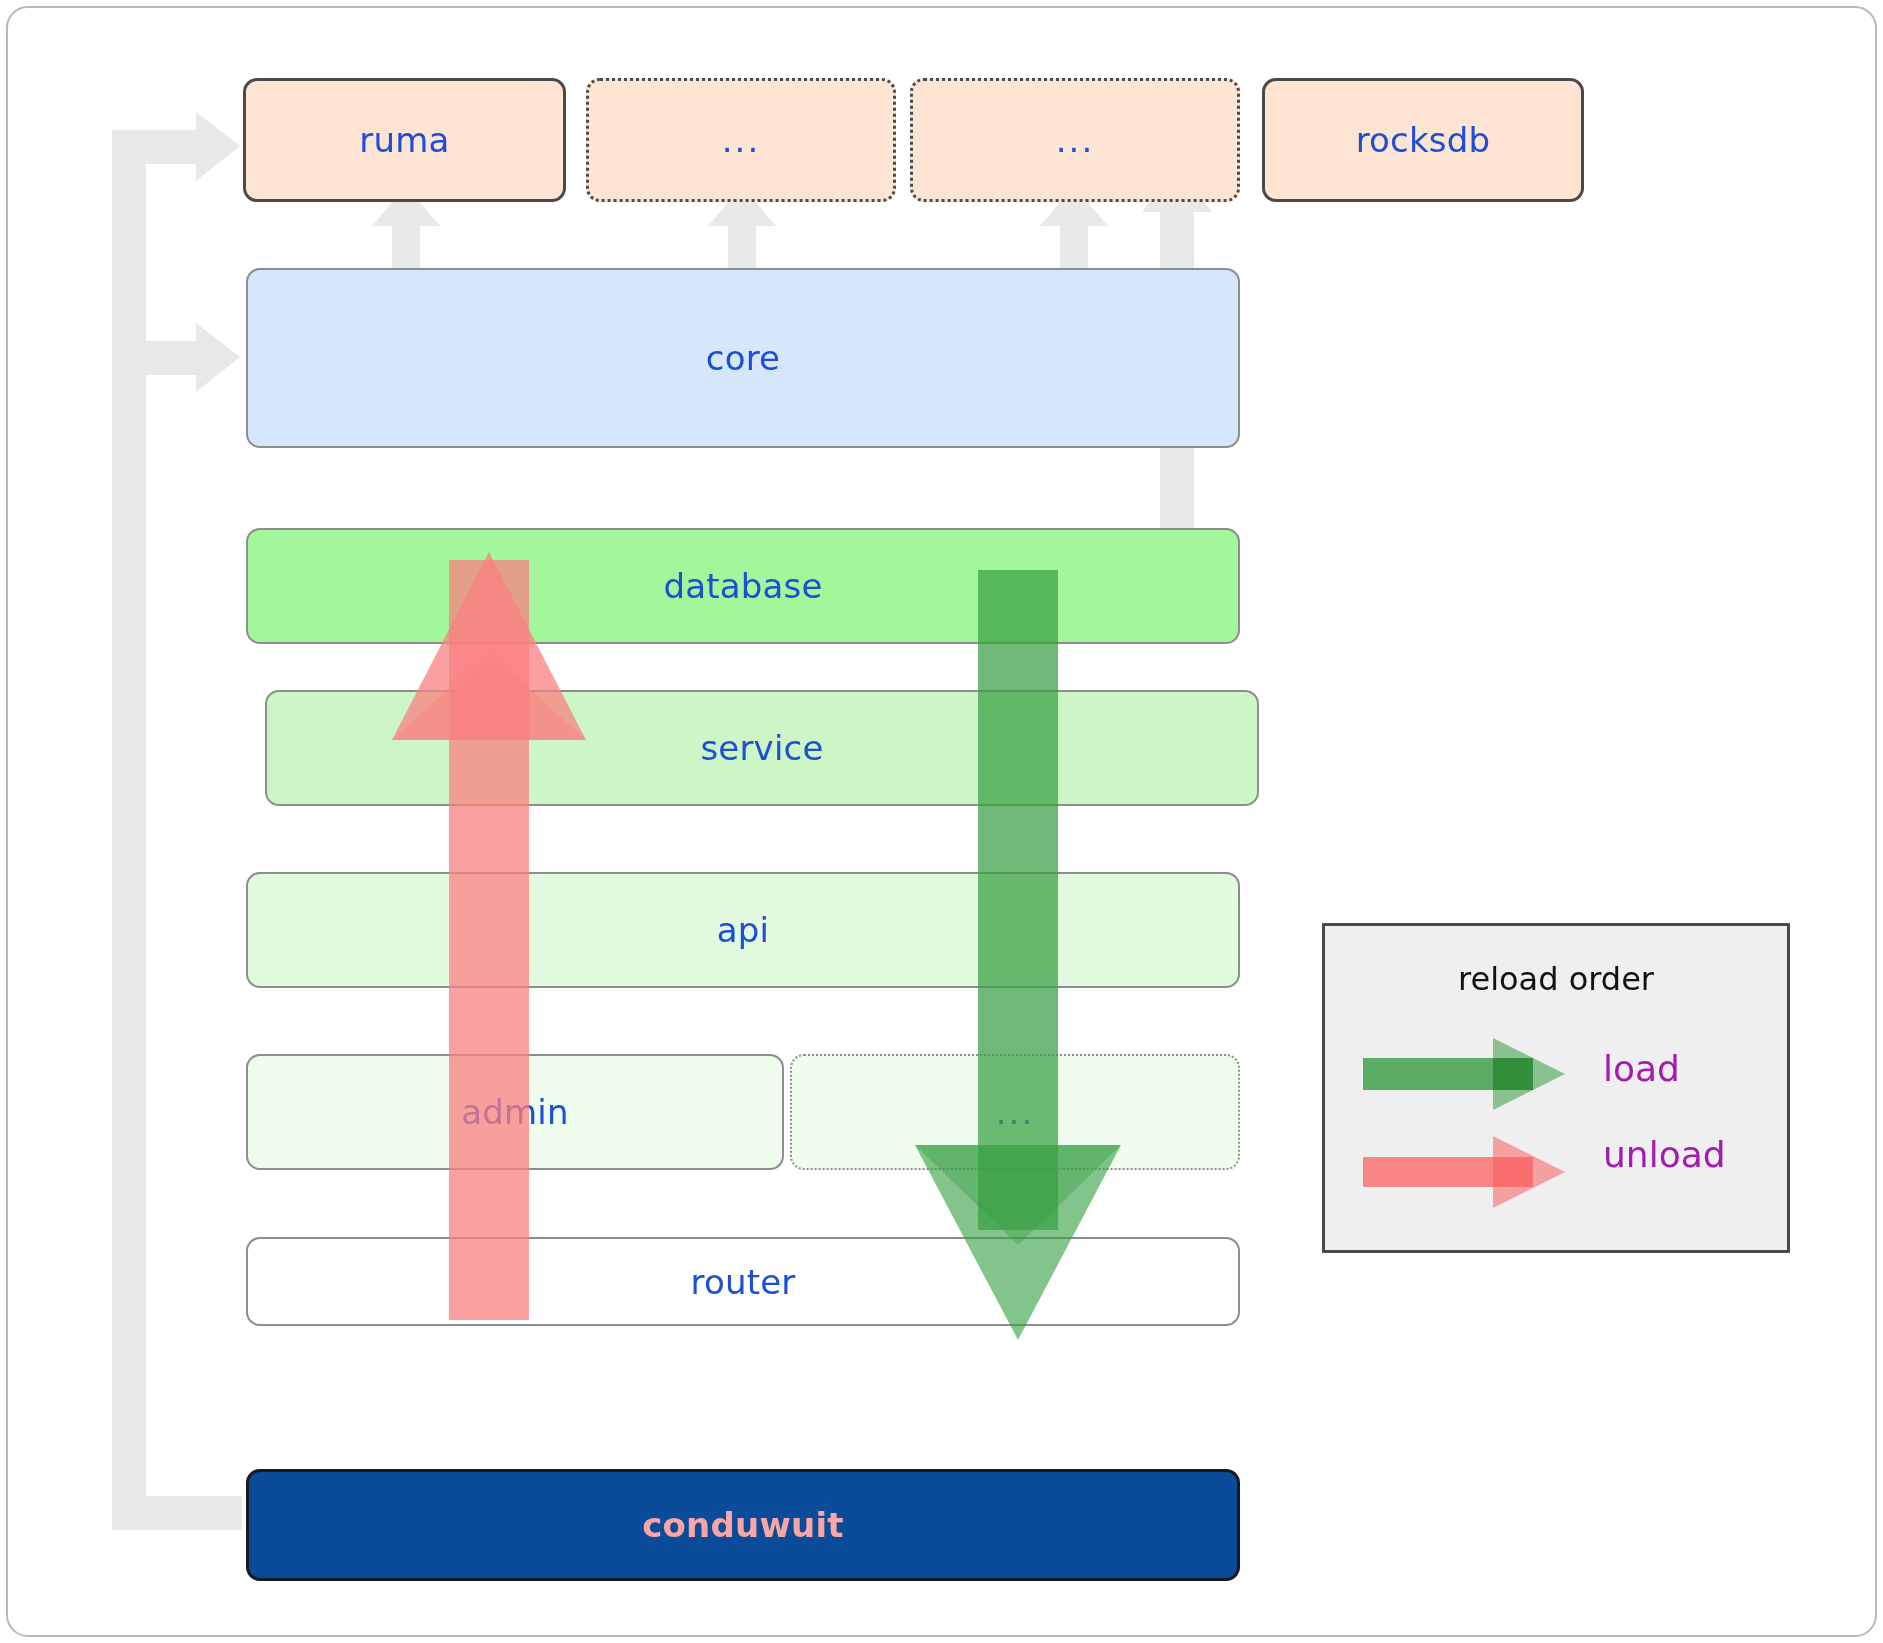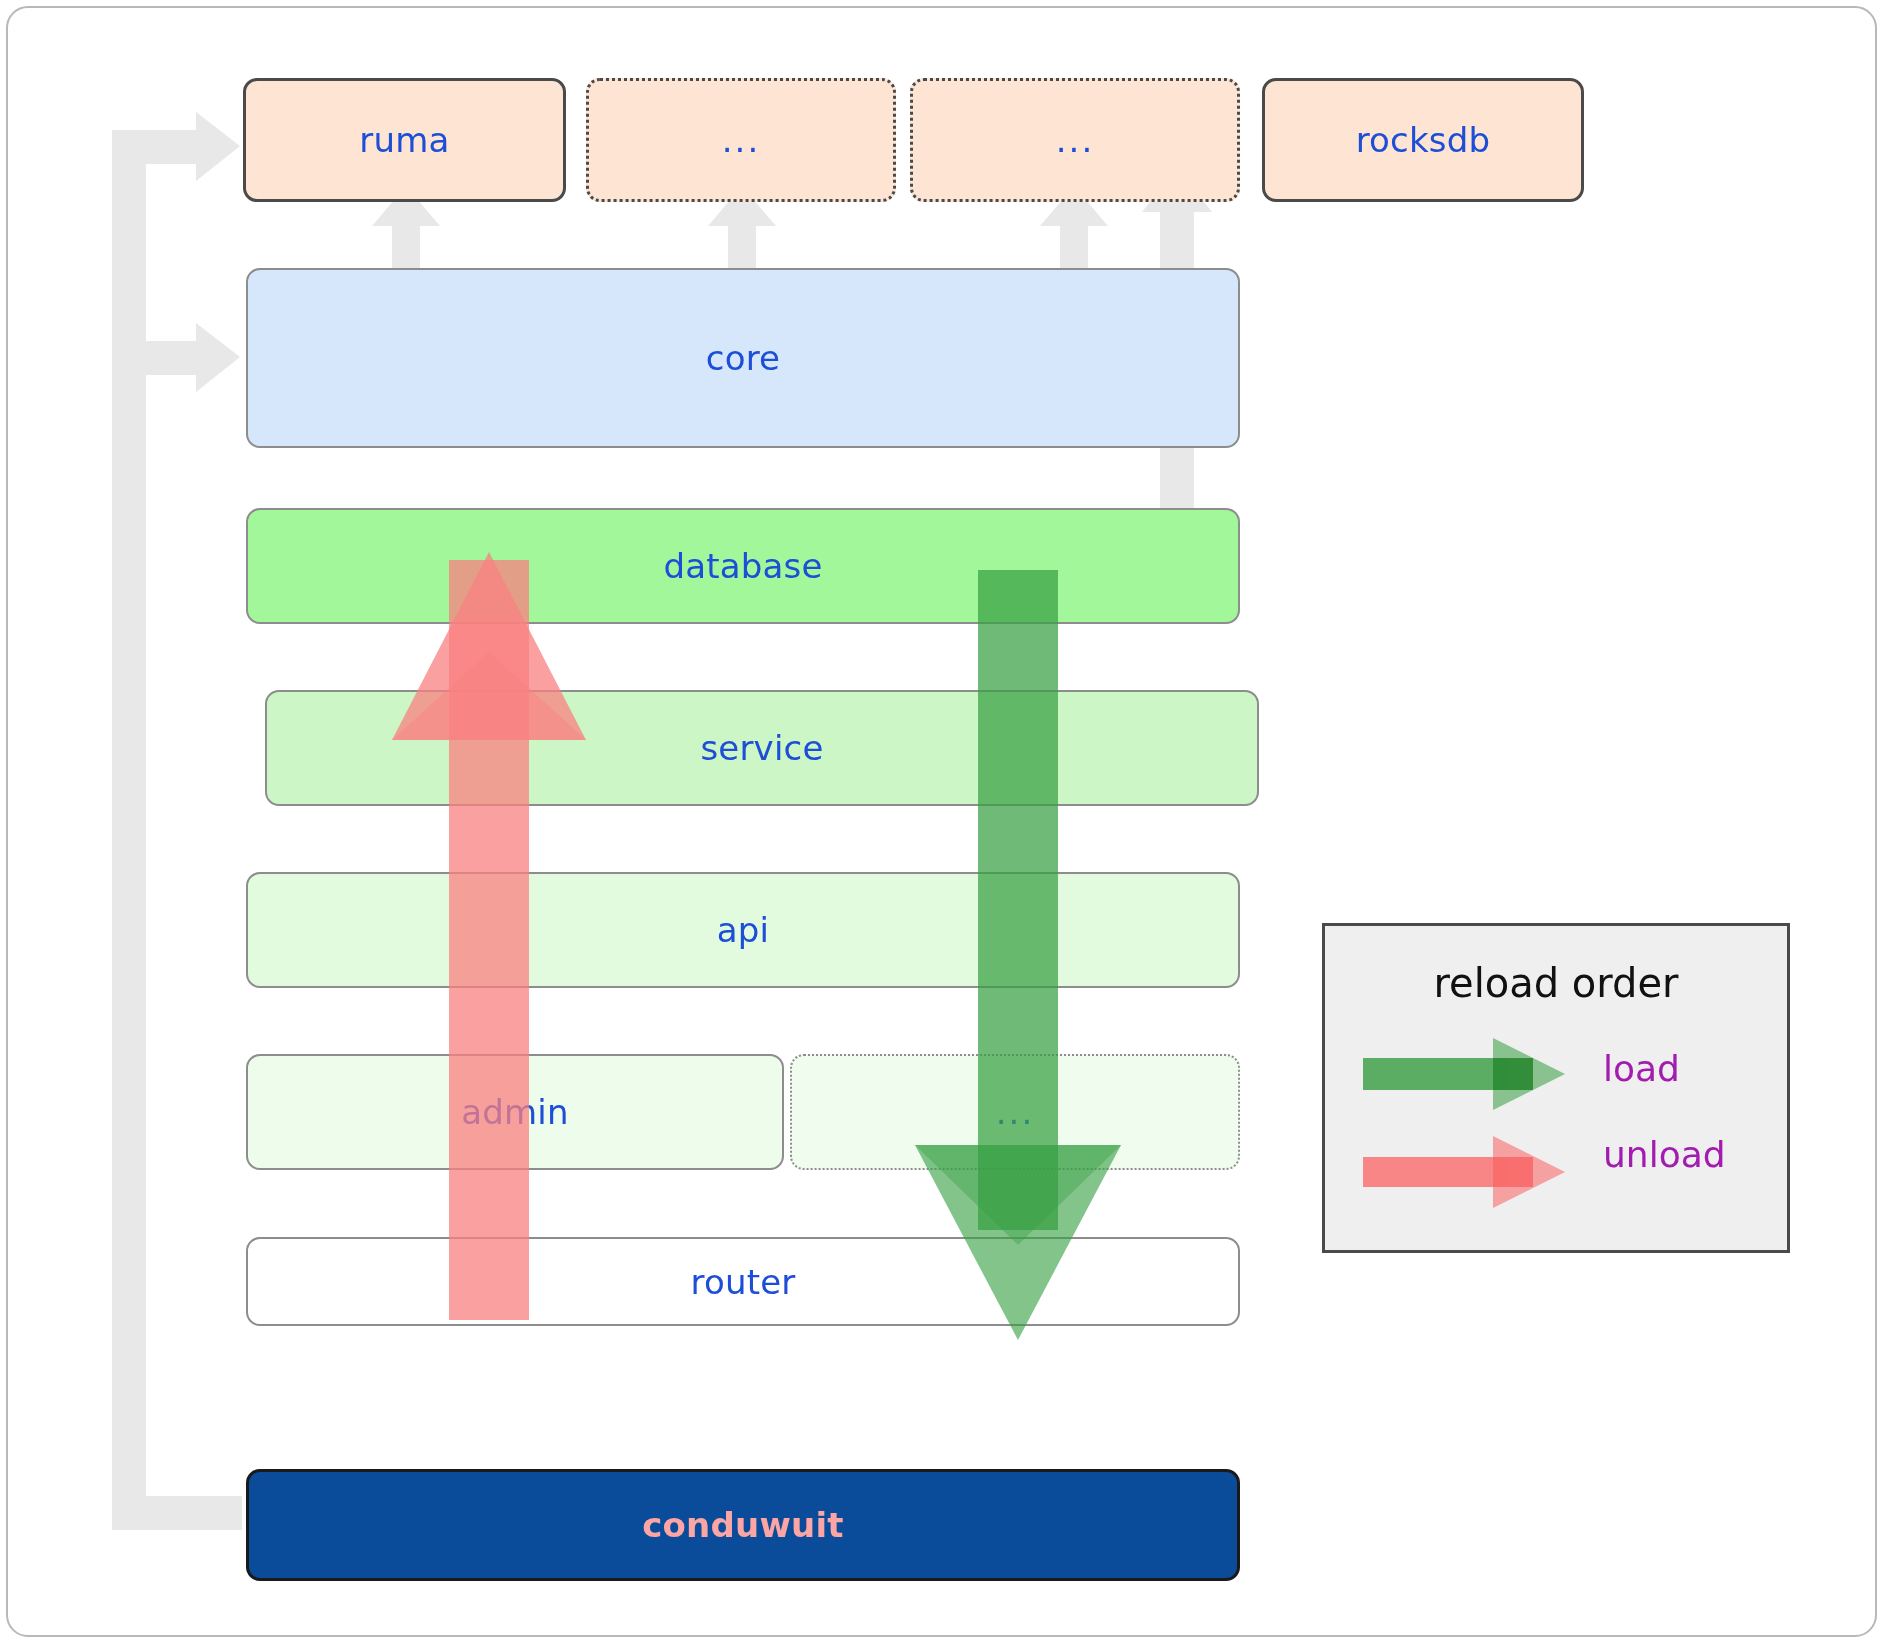--- a/index.html
+++ b/index.html
@@ -42,20 +42,21 @@
     background: #fde4d3;
     border: 3px dotted #4a4a4a;
   }
   .node-core {
     background: #d6e6fb;
     border: 2px solid #8d8d8d;
   }
   .node-db {
     background: #a1f79a;
     border: 2px solid #8d8d8d;
+    margin-top: 20px;
   }
   .node-service {
     background: #cdf6c6;
     border: 2px solid #8d8d8d;
   }
   .node-api {
     background: #e2fade;
     border: 2px solid #8d8d8d;
   }
   .node-admin {
@@ -88,21 +89,21 @@
     width: 468px; height: 330px;
     background: #efefef;
     border: 3px solid #4a4a4a;
     z-index: 6;
   }
   .legend-title {
     position: absolute;
     left: 0; top: 34px;
     width: 100%;
     text-align: center;
-    font-size: 40px;
+    font-size: 32px;
     color: #111;
   }
   .legend-label {
     position: absolute;
     font-size: 36px;
     color: #a21caf;
   }
   .legend-label.load   { left: 278px; top: 122px; }
   .legend-label.unload { left: 278px; top: 208px; }
   svg.ovl {

